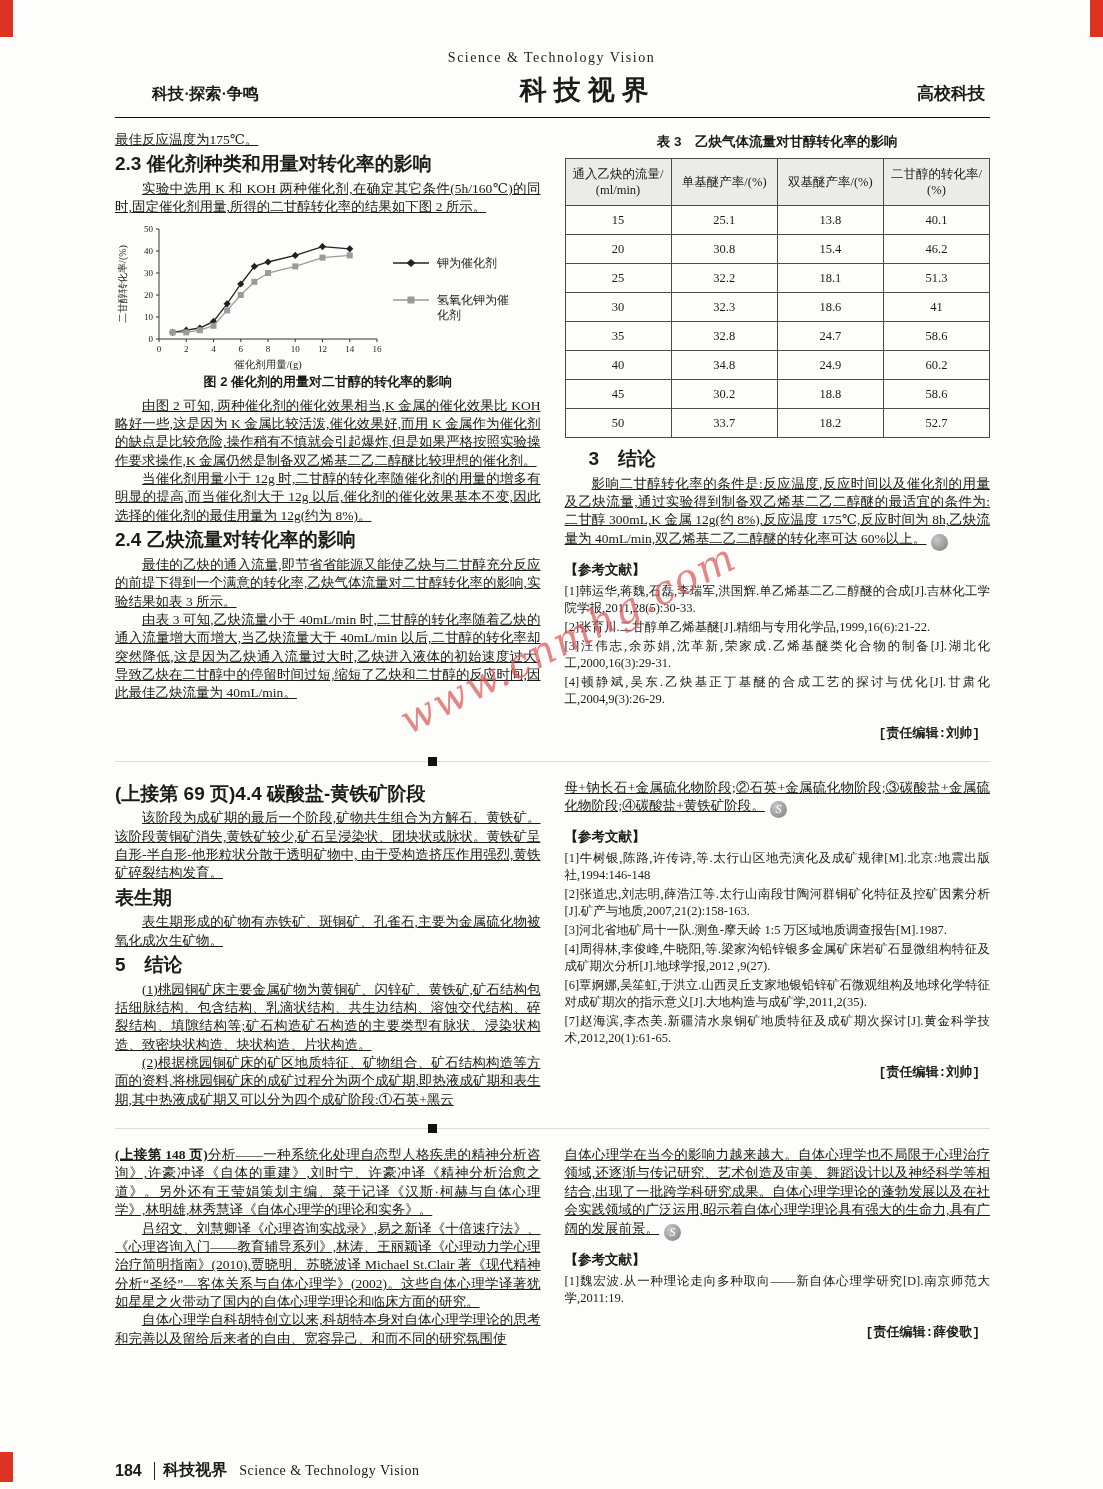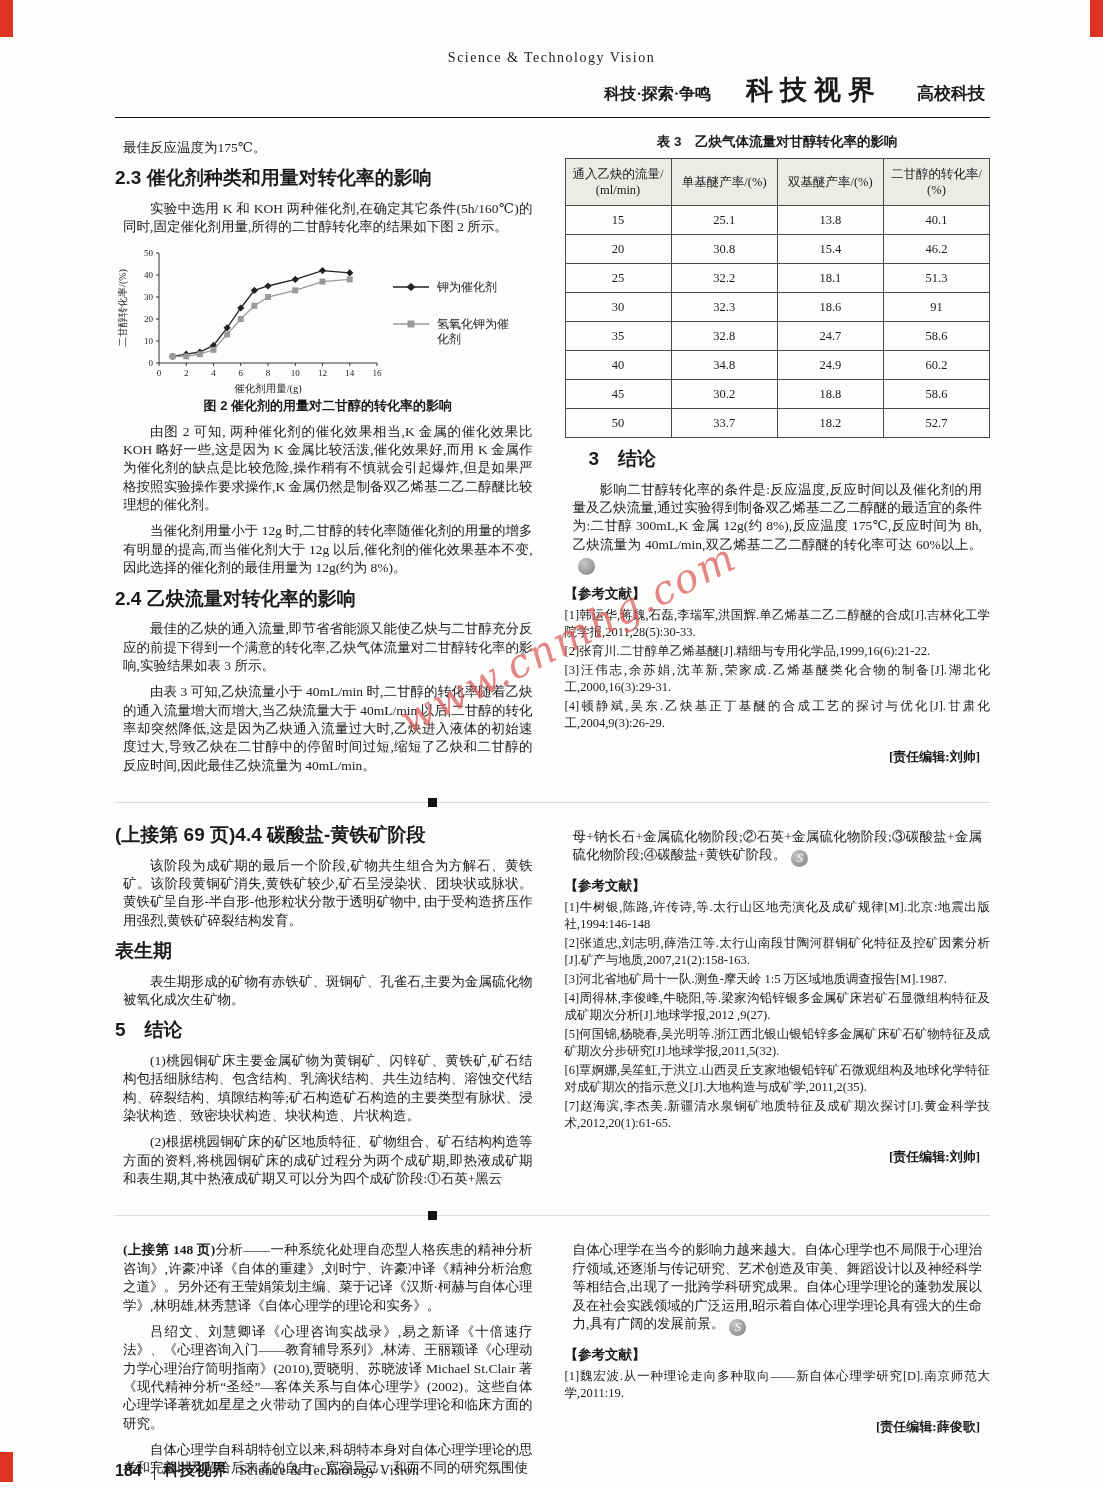--- a/index.html
+++ b/index.html
@@ -5,51 +5,51 @@
   html,body{margin:0;padding:0;}
   body{background:#d9d9d9;font-family:"Liberation Serif","DejaVu Serif",serif;}
   .page{position:relative;width:1103px;height:1489px;margin:0 auto;background:#fdfdfb;overflow:hidden;color:#1b1b1b;}
   .regmark{position:absolute;background:#dd3322;}
   .regmark-tl{left:0;top:0;width:13px;height:37px;}
   .regmark-tr{right:0;top:0;width:13px;height:37px;}
   .regmark-bl{left:0;top:1452px;width:13px;height:30px;}
 
   .masthead{padding-top:50px;}
   .masthead-en{text-align:center;font-size:14px;letter-spacing:1.5px;color:#222;}
-  .masthead-row{display:flex;align-items:baseline;justify-content:flex-end;padding:6px 118px 0 152px;gap:35px;}
+  .masthead-row{display:flex;align-items:baseline;justify-content:space-between;padding:6px 118px 0 152px;gap:35px;}
   .masthead-left{font-weight:bold;font-size:16px;}
   .masthead-cn{font-size:27px;font-weight:bold;letter-spacing:7px;}
   .masthead-right{font-weight:bold;font-size:17px;}
   .masthead-rule{margin:9px 113px 0 115px;border-top:1.5px solid #111;}
 
   .content{padding:13px 113px 0 115px;}
   .article{display:flex;gap:24px;}
   .col{flex:1;min-width:0;}
-  p{font-size:13.5px;line-height:1.36;text-align:justify;text-indent:2em;margin:8px;}
+  p{font-size:13.5px;line-height:1.36;text-align:justify;text-indent:2em;margin:0;text-decoration:underline;}
   p.noindent{text-indent:0;}
   .subhead{font-size:19px;font-weight:bold;margin:2px 0;line-height:1.4;font-family:"Liberation Sans","DejaVu Sans",sans-serif;}
   .fig-caption{text-align:center;font-weight:bold;font-size:13px;margin:2px 0 6px;font-family:"Liberation Sans","DejaVu Sans",sans-serif;}
 
   .figure{margin:4px 0 0 0;}
   .figure svg{display:block;}
 
   .table-title{text-align:center;font-weight:bold;font-size:13.5px;margin:2px 0 7px;font-family:"Liberation Sans","DejaVu Sans",sans-serif;}
   .data-table{width:100%;border-collapse:collapse;font-size:12.5px;text-align:center;table-layout:fixed;}
   .data-table th,.data-table td{border:1px solid #4a4a4a;padding:4px 3px;font-weight:normal;}
   .data-table thead th{background:#ebebe8;line-height:1.3;height:38px;}
   .data-table td{height:20px;}
 
   .end-icon{display:inline-block;width:17px;height:17px;border-radius:50%;
     background:radial-gradient(circle at 35% 32%,#c9c9c9,#7b7b7b);color:#fff;
     font-size:12px;line-height:17px;text-align:center;font-style:italic;
     vertical-align:-3px;margin-left:5px;font-family:"Liberation Serif",serif;}
 
   .refs-title{font-weight:bold;font-size:13.5px;margin:10px 0 4px;font-family:"Liberation Sans","DejaVu Sans",sans-serif;}
   .ref{font-size:12.5px;line-height:1.36;text-align:justify;margin-bottom:2px;}
-  .editor{text-align:right;font-weight:bold;font-size:13px;margin-top:16px;padding-right:10px;font-family:Liberation Serif, serif;}
+  .editor{text-align:right;font-weight:bold;font-size:13px;margin-top:16px;padding-right:10px;font-family:Liberation Mono, monospace;}
 
   .article-divider{position:relative;height:9px;margin:15px 0 13px;}
   .article-divider::before{content:"";position:absolute;left:0;right:0;top:4px;border-top:1px solid #dcdcd8;}
   .divider-square{position:absolute;left:35.8%;top:0;width:9px;height:9px;background:#111;}
 
   .watermark{position:absolute;left:392px;top:702px;transform:rotate(-27deg);transform-origin:0 0;
     font-size:40px;color:rgba(219,86,86,0.72);font-style:italic;letter-spacing:2px;
     font-family:"DejaVu Serif",serif;pointer-events:none;z-index:5;}
 
   .page-footer{position:absolute;left:115px;bottom:8px;display:flex;align-items:center;}
@@ -189,21 +189,21 @@
               <tr>
                 <td>25</td>
                 <td>32.2</td>
                 <td>18.1</td>
                 <td>51.3</td>
               </tr>
               <tr>
                 <td>30</td>
                 <td>32.3</td>
                 <td>18.6</td>
-                <td>91</td>
+                <td>41</td>
               </tr>
               <tr>
                 <td>35</td>
                 <td>32.8</td>
                 <td>24.7</td>
                 <td>58.6</td>
               </tr>
               <tr>
                 <td>40</td>
                 <td>34.8</td>
@@ -252,21 +252,20 @@
         <p>(2)根据桃园铜矿床的矿区地质特征、矿物组合、矿石结构构造等方面的资料,将桃园铜矿床的成矿过程分为两个成矿期,即热液成矿期和表生期,其中热液成矿期又可以分为四个成矿阶段:①石英+黑云</p>
       </div>
       <div class="col">
         <p class="noindent"><span>母+钠长石+金属硫化物阶段;②石英+金属硫化物阶段;③碳酸盐+金属硫化物阶段;④碳酸盐+黄铁矿阶段。</span><span class="end-icon">S</span></p>
         <div class="refs-title">【参考文献】</div>
         <div class="refs">
             <div class="ref">[1]牛树银,陈路,许传诗,等.太行山区地壳演化及成矿规律[M].北京:地震出版社,1994:146-148</div>
             <div class="ref">[2]张道忠,刘志明,薛浩江等.太行山南段甘陶河群铜矿化特征及控矿因素分析[J].矿产与地质,2007,21(2):158-163.</div>
             <div class="ref">[3]河北省地矿局十一队.测鱼-摩天岭 1:5 万区域地质调查报告[M].1987.</div>
             <div class="ref">[4]周得林,李俊峰,牛晓阳,等.梁家沟铅锌银多金属矿床岩矿石显微组构特征及成矿期次分析[J].地球学报,2012 ,9(27).</div>
-            <div class="ref">[5]何国锦,杨晓春,吴光明等.浙江西北银山银铅锌多金属矿床矿石矿物特征及成矿期次分步研究[J].地球学报,2011,5(32).</div>
             <div class="ref">[6]覃婀娜,吴笙虹,于洪立.山西灵丘支家地银铅锌矿石微观组构及地球化学特征对成矿期次的指示意义[J].大地构造与成矿学,2011,2(35).</div>
             <div class="ref">[7]赵海滨,李杰美.新疆清水泉铜矿地质特征及成矿期次探讨[J].黄金科学技术,2012,20(1):61-65.</div>
           </div>
         <div class="editor">[责任编辑:刘帅]</div>
       </div>
     </section>
 
     <div class="article-divider">
       <span class="divider-square"></span>
     </div>

